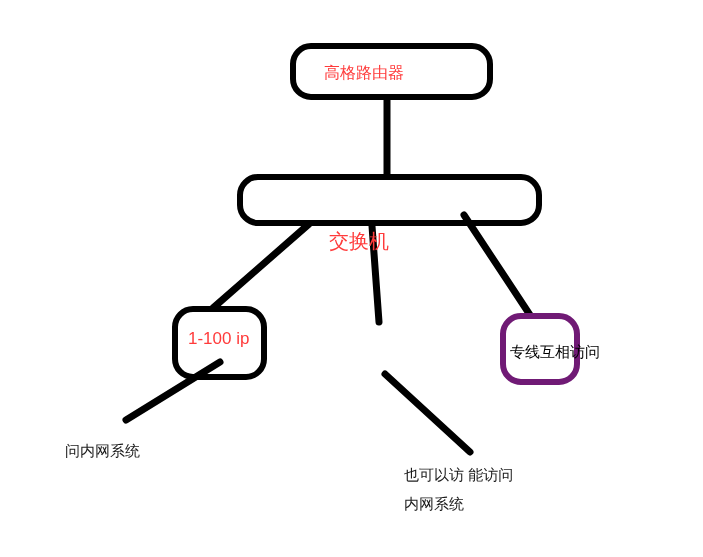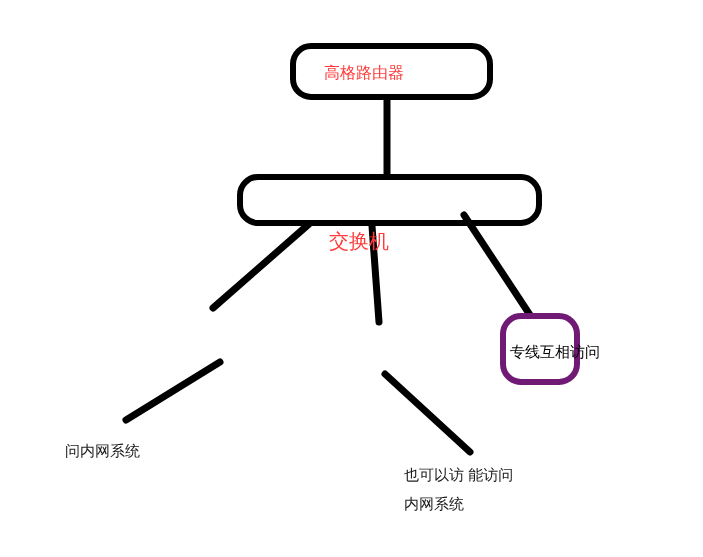--- a/index.html
+++ b/index.html
@@ -134,20 +134,23 @@
   </svg>
 
   <div class="node node-router">
     <span class="node-label lbl-router lbl-red">高格路由器</span>
   </div>
 
   <div class="node node-switch">
     <span class="node-label lbl-switch lbl-red">交换机</span>
   </div>
 
+  <div class="node node-ip1">
+    <span class="node-label lbl-ip1 lbl-red">1-100 ip</span>
+  </div>
 
 
   <div class="node node-line">
     <span class="node-label lbl-line lbl-black">专线互相访问</span>
   </div>
 
   <div class="annotation annotation-left">
     <div>问内网系统</div>
   </div>
 

